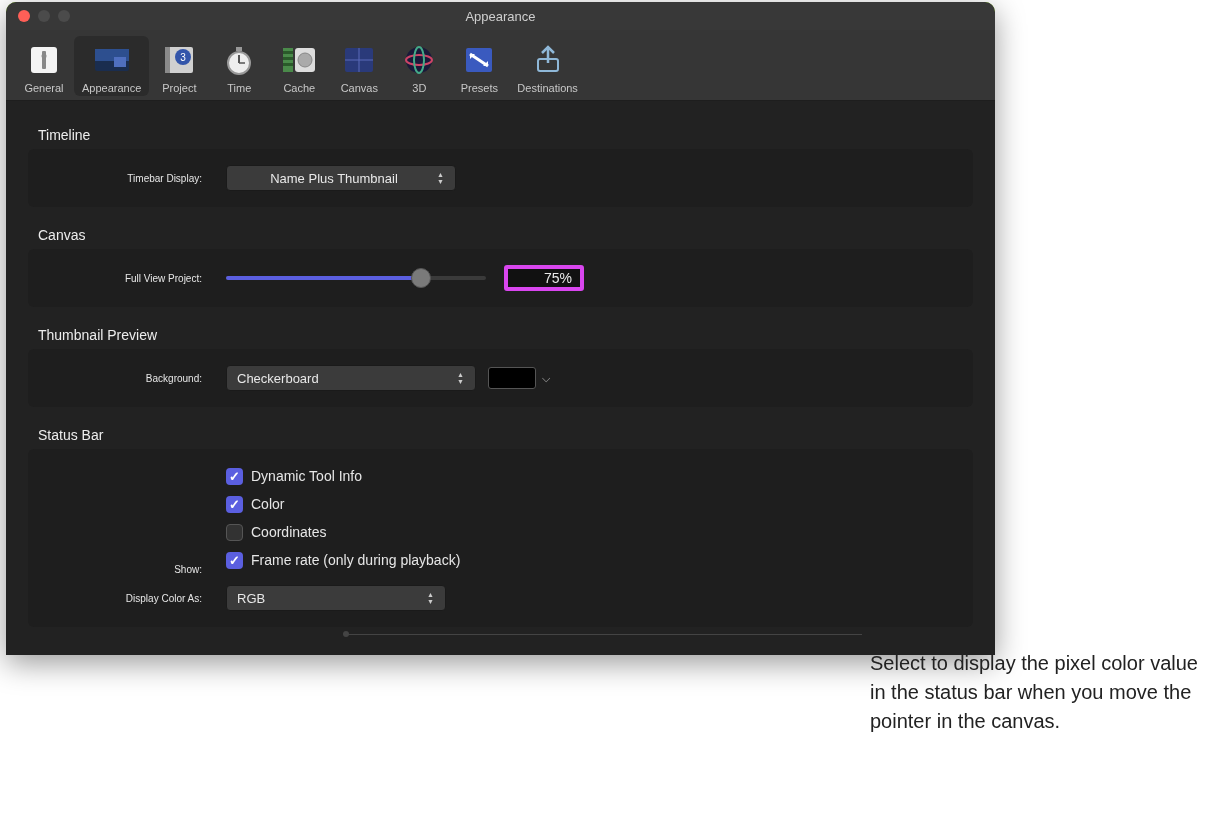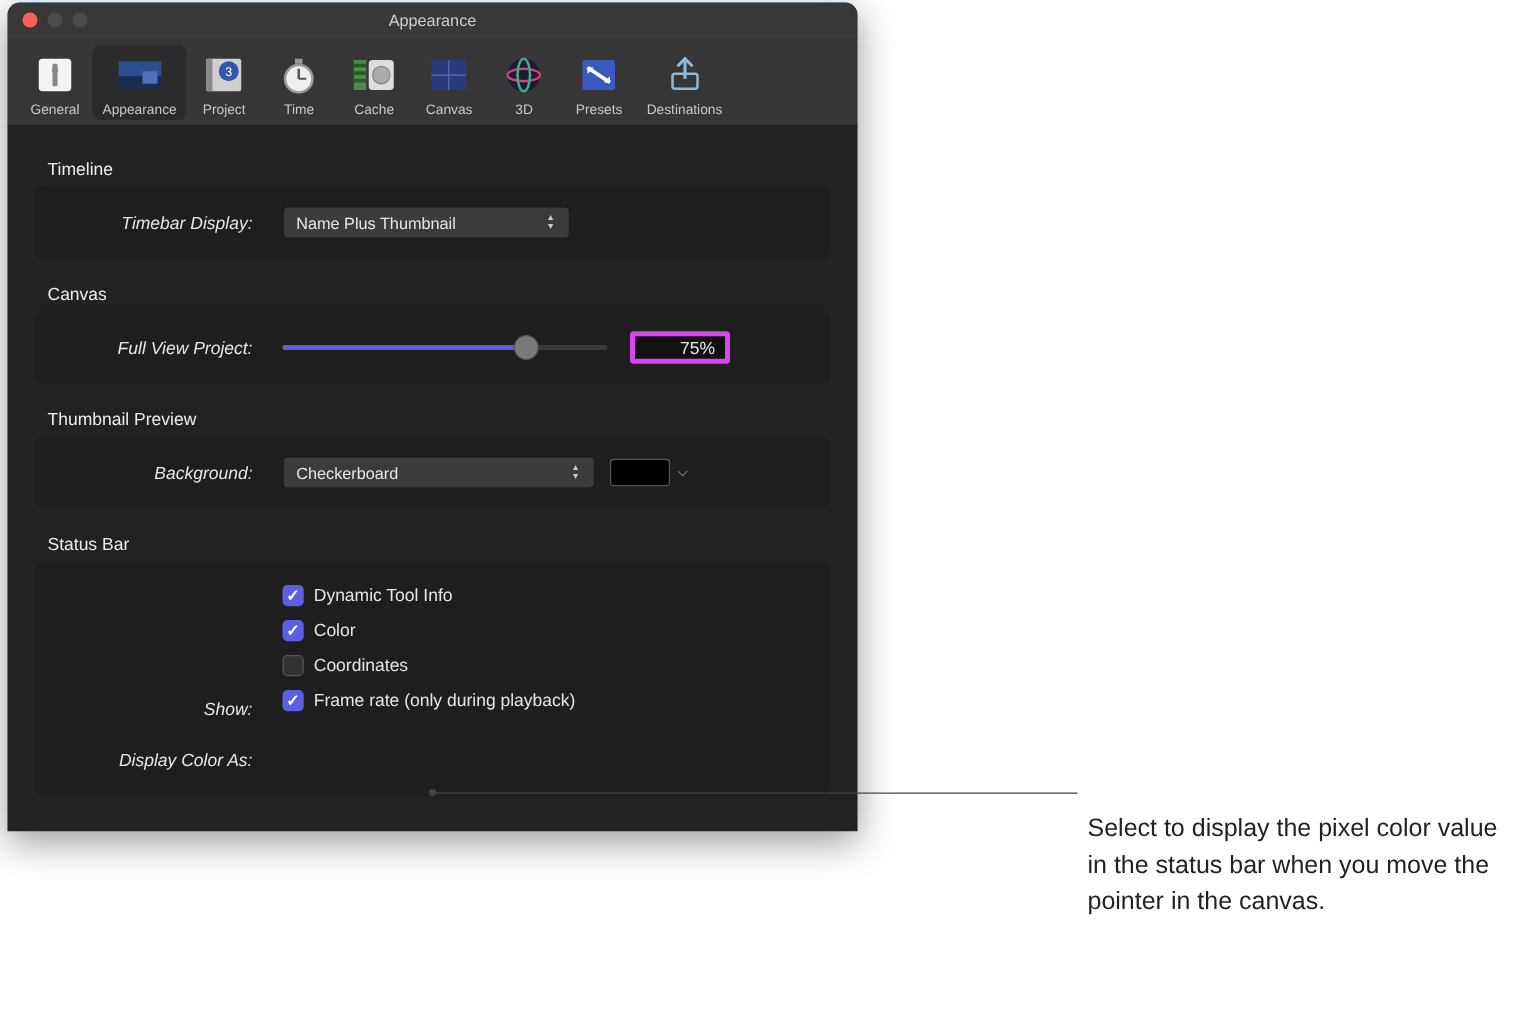--- a/index.html
+++ b/index.html
@@ -5,22 +5,22 @@
     * { margin: 0; padding: 0; box-sizing: border-box; }
     body {
       font-family: -apple-system, BlinkMacSystemFont, "Helvetica Neue", Arial, sans-serif;
       background: #fff;
       width: 1222px;
       height: 822px;
       overflow: hidden;
       position: relative;
     }
     .window {
-      width: 680px;
-      background: #0369a1;
+      width: 989px;
+      background: #84cc16;
       border-radius: 10px 10px 0 0;
       overflow: hidden;
       box-shadow: 0 8px 30px rgba(0,0,0,0.4);
       position: relative;
       margin-left: 6px;
       margin-top: 2px;
     }
     .titlebar {
       height: 28px;
       background: #383838;
@@ -97,23 +97,22 @@
     }
     .row {
       display: flex;
       align-items: center;
       min-height: 30px;
     }
     .row-label {
       width: 180px;
       text-align: right;
       color: #e6e6e6;
-      font-size: 14px;
+      font-size: 10px;
       padding-right: 24px;
-      font-style: italic;
     }
     .select {
       background: #3b3b3b;
       color: #e8e8e8;
       border: 1px solid #1a1a1a;
       border-radius: 4px;
       height: 26px;
       padding: 0 24px 0 10px;
       font-size: 13px;
       position: relative;
@@ -359,21 +358,21 @@
       <div class="tab-label">Destinations</div>
     </div>
   </div>
 
   <div class="content">
 
     <div class="section-title">Timeline</div>
     <div class="section-body">
       <div class="row">
         <div class="row-label">Timebar Display:</div>
-        <div class="select" style="min-width:230px;">
+        <div class="select" style="min-width:230px;justify-content:center;">
           <span>Name Plus Thumbnail</span>
           <span class="stepper">▲<br>▼</span>
         </div>
       </div>
     </div>
 
     <div class="section-gap"></div>
     <div class="section-title">Canvas</div>
     <div class="section-body">
       <div class="row">
@@ -421,22 +420,26 @@
           <div class="check-row">
             <div class="checkbox off"></div>
             <div class="check-label">Coordinates</div>
           </div>
           <div class="check-row">
             <div class="checkbox on">✓</div>
             <div class="check-label">Frame rate (only during playback)</div>
           </div>
         </div>
       </div>
-      <div class="row" style="margin-top:18px;">
+      <div class="row" style="margin-top:8px;">
         <div class="row-label">Display Color As:</div>
+        <div class="select" style="min-width:220px;">
+          <span>RGB</span>
+          <span class="stepper">▲<br>▼</span>
+        </div>
       </div>
     </div>
 
   </div>
 </div>
 
 <div class="callout-dot"></div>
 <div class="callout-line"></div>
 <div class="callout">Select to display the pixel color value in the status bar when you move the pointer in the canvas.</div>
 

